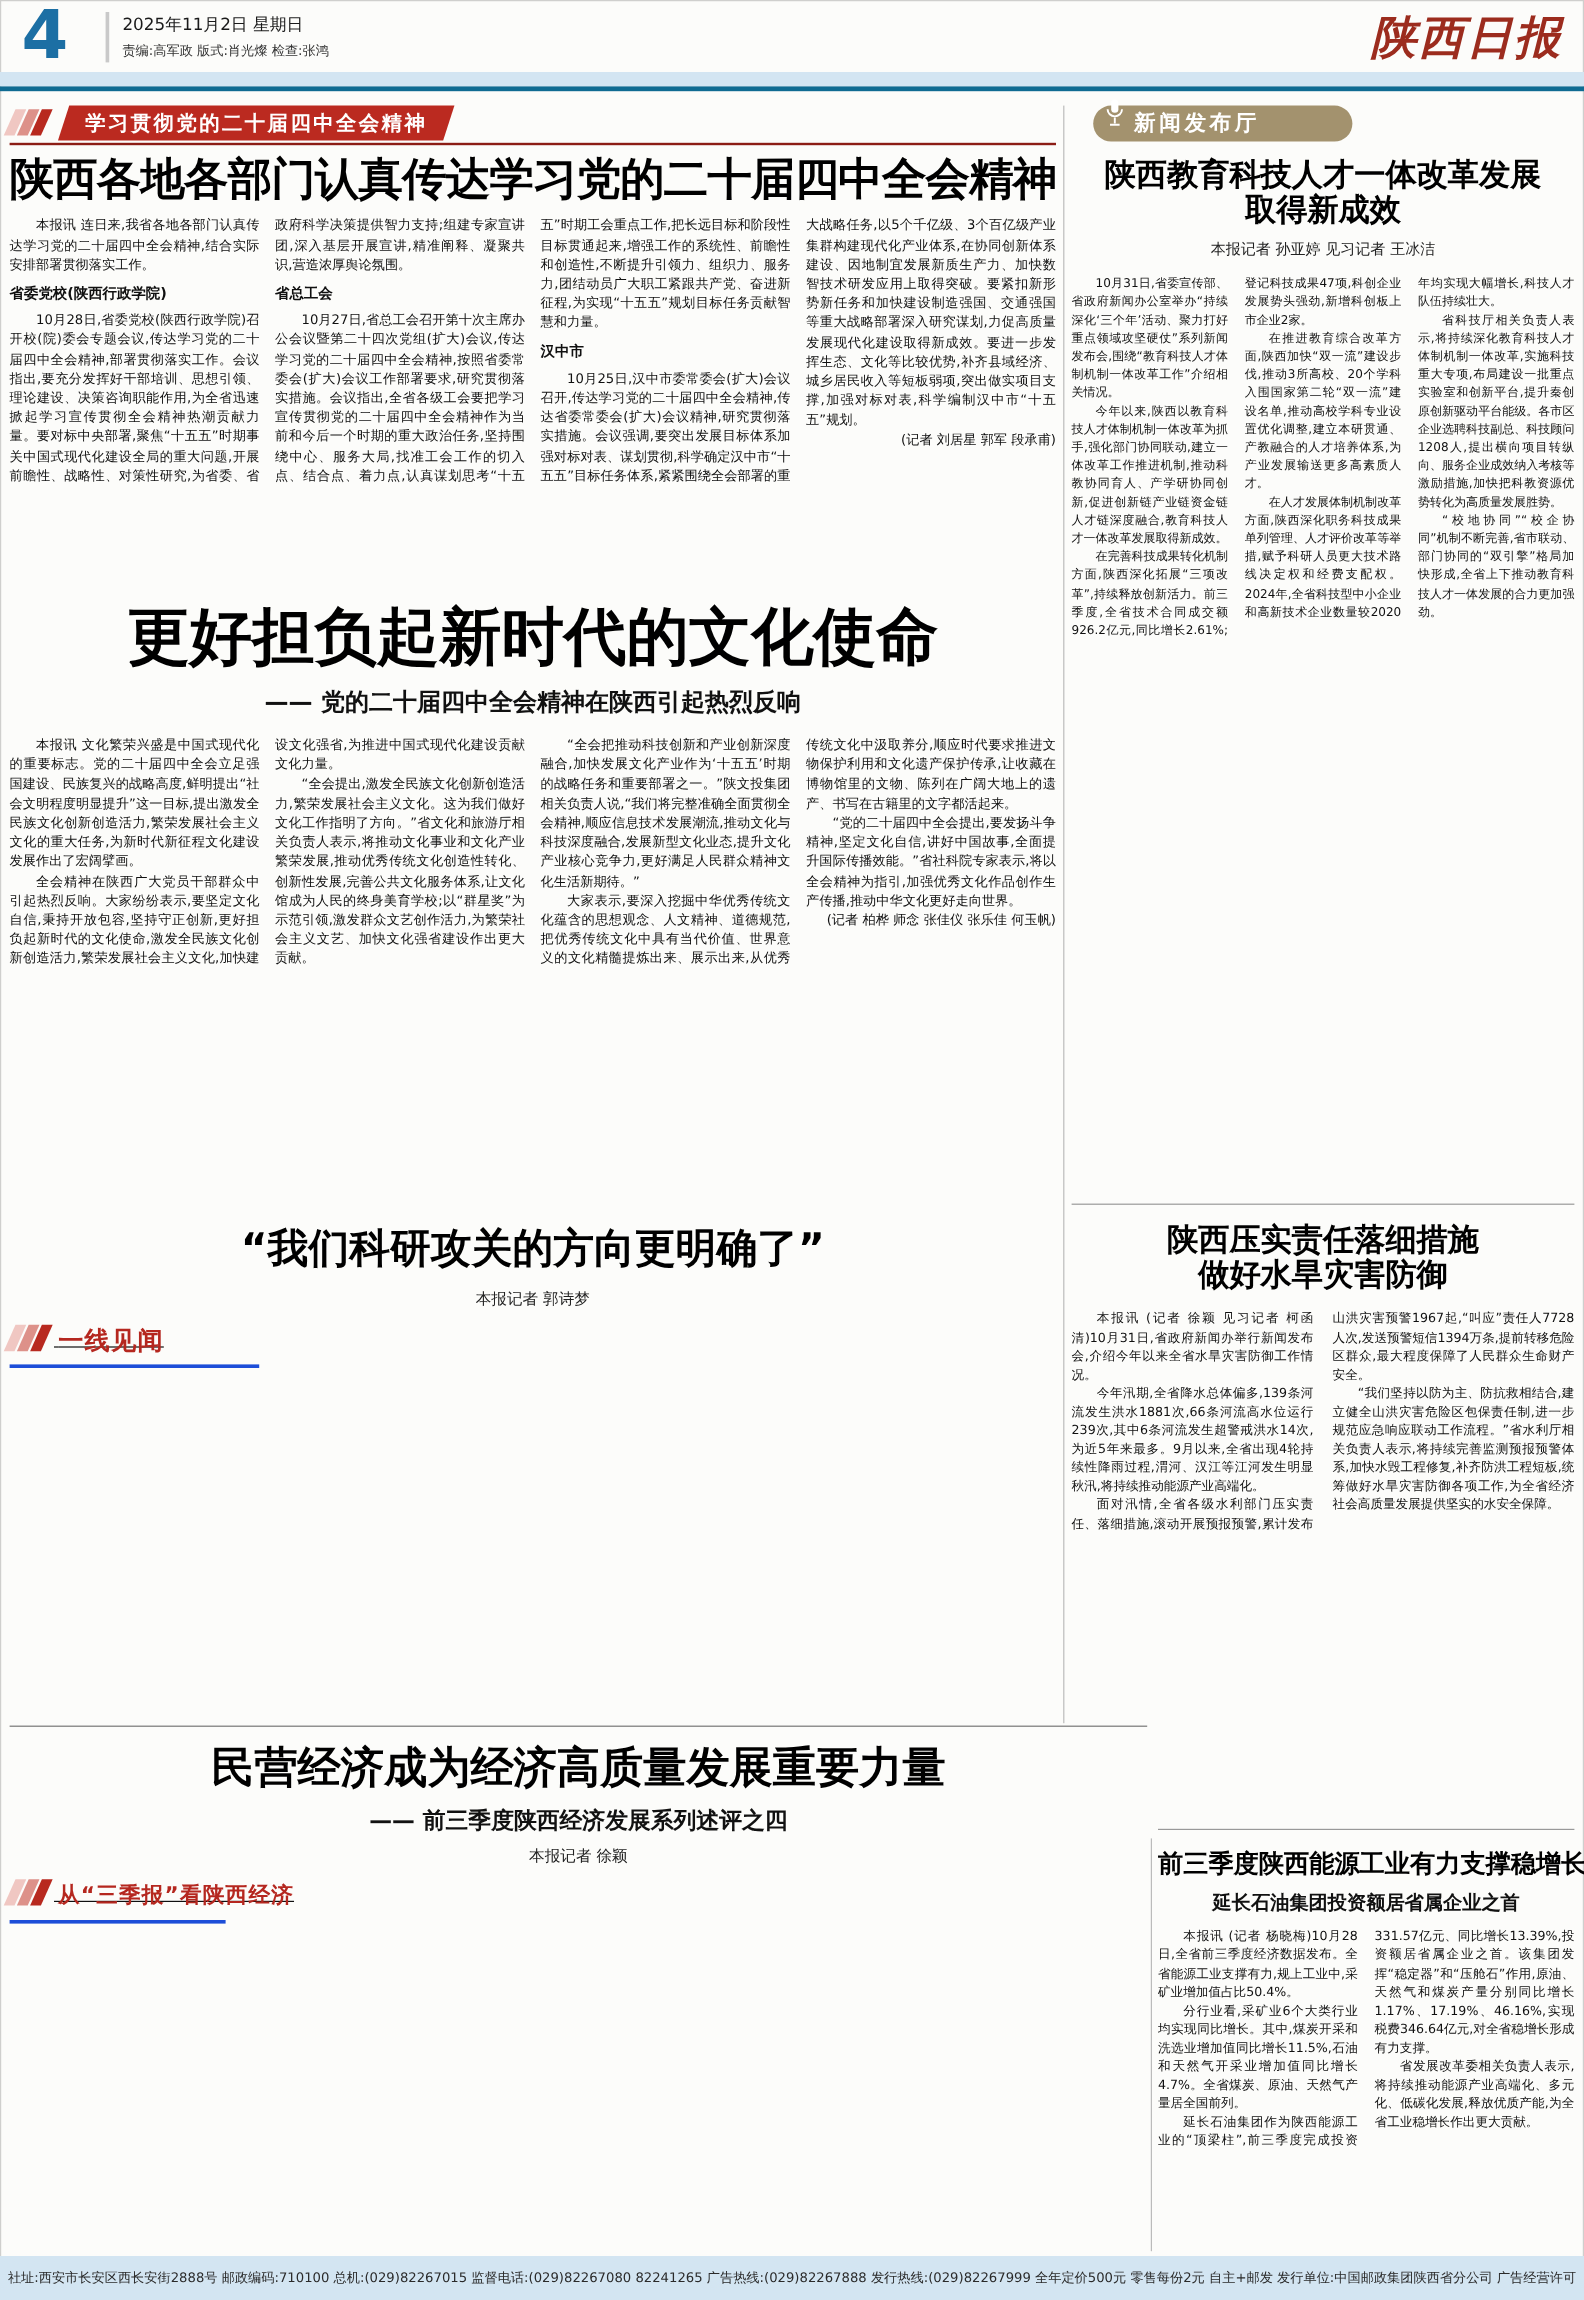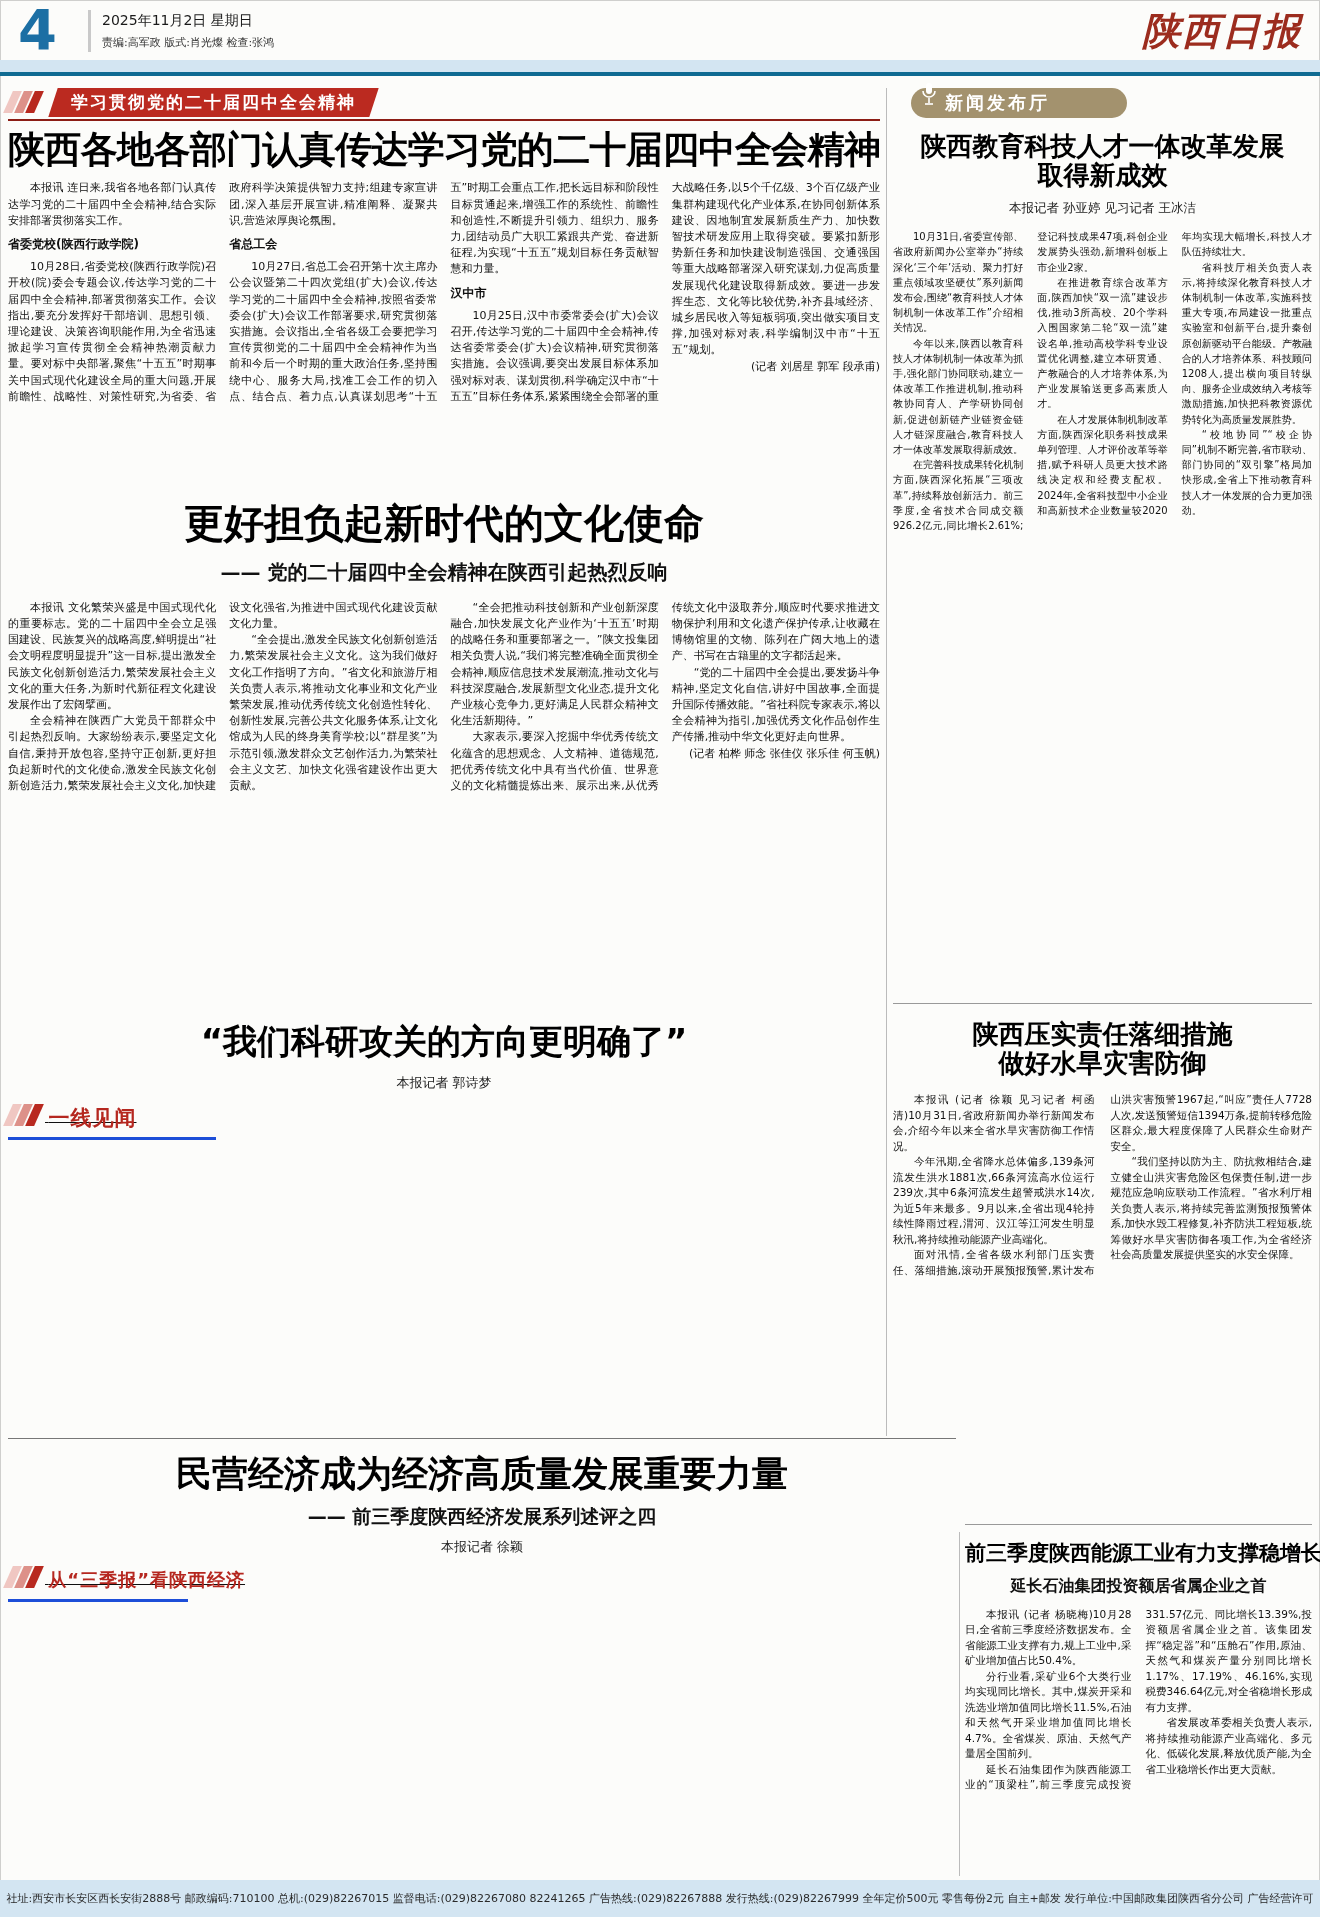--- a/index.html
+++ b/index.html
@@ -70,21 +70,21 @@
         <p class="para">10月28日,省委党校(陕西行政学院)召开校(院)委会专题会议,传达学习党的二十届四中全会精神,部署贯彻落实工作。会议指出,要充分发挥好干部培训、思想引领、理论建设、决策咨询职能作用,为全省迅速掀起学习宣传贯彻全会精神热潮贡献力量。要对标中央部署,聚焦“十五五”时期事关中国式现代化建设全局的重大问题,开展前瞻性、战略性、对策性研究,为省委、省政府科学决策提供智力支持;组建专家宣讲团,深入基层开展宣讲,精准阐释、凝聚共识,营造浓厚舆论氛围。</p>
         <div class="col-sub">省总工会</div>
         <p class="para">10月27日,省总工会召开第十次主席办公会议暨第二十四次党组(扩大)会议,传达学习党的二十届四中全会精神,按照省委常委会(扩大)会议工作部署要求,研究贯彻落实措施。会议指出,全省各级工会要把学习宣传贯彻党的二十届四中全会精神作为当前和今后一个时期的重大政治任务,坚持围绕中心、服务大局,找准工会工作的切入点、结合点、着力点,认真谋划思考“十五五”时期工会重点工作,把长远目标和阶段性目标贯通起来,增强工作的系统性、前瞻性和创造性,不断提升引领力、组织力、服务力,团结动员广大职工紧跟共产党、奋进新征程,为实现“十五五”规划目标任务贡献智慧和力量。</p>
         <div class="col-sub">汉中市</div>
         <p class="para">10月25日,汉中市委常委会(扩大)会议召开,传达学习党的二十届四中全会精神,传达省委常委会(扩大)会议精神,研究贯彻落实措施。会议强调,要突出发展目标体系加强对标对表、谋划贯彻,科学确定汉中市“十五五”目标任务体系,紧紧围绕全会部署的重大战略任务,以5个千亿级、3个百亿级产业集群构建现代化产业体系,在协同创新体系建设、因地制宜发展新质生产力、加快数智技术研发应用上取得突破。要紧扣新形势新任务和加快建设制造强国、交通强国等重大战略部署深入研究谋划,力促高质量发展现代化建设取得新成效。要进一步发挥生态、文化等比较优势,补齐县域经济、城乡居民收入等短板弱项,突出做实项目支撑,加强对标对表,科学编制汉中市“十五五”规划。</p>
         <p class="para end-sign">(记者 刘居星 郭军 段承甫)</p>
       </div>
   </div>
 
   <div class="abs" style="left:8px;top:502px;width:872px;height:496px;">
-    <div class="hl center" style="font-size:40px;font-family:Liberation Serif, serif;">更好担负起新时代的文化使命</div>
+    <div class="hl center" style="font-size:52px;">更好担负起新时代的文化使命</div>
     <div class="center" style="font-size:20px;font-weight:bold;margin-top:12px;">—— 党的二十届四中全会精神在陕西引起热烈反响</div>
     <div class="body-cols" style="margin-top:14px;height:392px;column-count:4;">
         <p class="para">本报讯 文化繁荣兴盛是中国式现代化的重要标志。党的二十届四中全会立足强国建设、民族复兴的战略高度,鲜明提出“社会文明程度明显提升”这一目标,提出激发全民族文化创新创造活力,繁荣发展社会主义文化的重大任务,为新时代新征程文化建设发展作出了宏阔擘画。</p>
         <p class="para">全会精神在陕西广大党员干部群众中引起热烈反响。大家纷纷表示,要坚定文化自信,秉持开放包容,坚持守正创新,更好担负起新时代的文化使命,激发全民族文化创新创造活力,繁荣发展社会主义文化,加快建设文化强省,为推进中国式现代化建设贡献文化力量。</p>
         <p class="para">“全会提出,激发全民族文化创新创造活力,繁荣发展社会主义文化。这为我们做好文化工作指明了方向。”省文化和旅游厅相关负责人表示,将推动文化事业和文化产业繁荣发展,推动优秀传统文化创造性转化、创新性发展,完善公共文化服务体系,让文化馆成为人民的终身美育学校;以“群星奖”为示范引领,激发群众文艺创作活力,为繁荣社会主义文艺、加快文化强省建设作出更大贡献。</p>
         <p class="para">“全会把推动科技创新和产业创新深度融合,加快发展文化产业作为‘十五五’时期的战略任务和重要部署之一。”陕文投集团相关负责人说,“我们将完整准确全面贯彻全会精神,顺应信息技术发展潮流,推动文化与科技深度融合,发展新型文化业态,提升文化产业核心竞争力,更好满足人民群众精神文化生活新期待。”</p>
         <p class="para">大家表示,要深入挖掘中华优秀传统文化蕴含的思想观念、人文精神、道德规范,把优秀传统文化中具有当代价值、世界意义的文化精髓提炼出来、展示出来,从优秀传统文化中汲取养分,顺应时代要求推进文物保护利用和文化遗产保护传承,让收藏在博物馆里的文物、陈列在广阔大地上的遗产、书写在古籍里的文字都活起来。</p>
         <p class="para">“党的二十届四中全会提出,要发扬斗争精神,坚定文化自信,讲好中国故事,全面提升国际传播效能。”省社科院专家表示,将以全会精神为指引,加强优秀文化作品创作生产传播,推动中华文化更好走向世界。</p>
         <p class="para end-sign">(记者 柏桦 师念 张佳仪 张乐佳 何玉帆)</p>
       </div>
@@ -132,21 +132,21 @@
     </div>
     <div class="hl center" style="font-size:26px;margin-top:44px;">陕西教育科技人才一体改革发展</div>
     <div class="hl center" style="font-size:26px;">取得新成效</div>
     <div class="byline" style="margin-top:10px;font-size:12.5px;">本报记者 孙亚婷 见习记者 王冰洁</div>
     <div class="body-cols" style="margin-top:12px;height:742px;column-count:3;column-gap:14px;font-size:10px;line-height:15.2px;">
         <p class="para">10月31日,省委宣传部、省政府新闻办公室举办“持续深化‘三个年’活动、聚力打好重点领域攻坚硬仗”系列新闻发布会,围绕“教育科技人才体制机制一体改革工作”介绍相关情况。</p>
         <p class="para">今年以来,陕西以教育科技人才体制机制一体改革为抓手,强化部门协同联动,建立一体改革工作推进机制,推动科教协同育人、产学研协同创新,促进创新链产业链资金链人才链深度融合,教育科技人才一体改革发展取得新成效。</p>
         <p class="para">在完善科技成果转化机制方面,陕西深化拓展“三项改革”,持续释放创新活力。前三季度,全省技术合同成交额926.2亿元,同比增长2.61%;登记科技成果47项,科创企业发展势头强劲,新增科创板上市企业2家。</p>
         <p class="para">在推进教育综合改革方面,陕西加快“双一流”建设步伐,推动3所高校、20个学科入围国家第二轮“双一流”建设名单,推动高校学科专业设置优化调整,建立本研贯通、产教融合的人才培养体系,为产业发展输送更多高素质人才。</p>
         <p class="para">在人才发展体制机制改革方面,陕西深化职务科技成果单列管理、人才评价改革等举措,赋予科研人员更大技术路线决定权和经费支配权。2024年,全省科技型中小企业和高新技术企业数量较2020年均实现大幅增长,科技人才队伍持续壮大。</p>
-        <p class="para">省科技厅相关负责人表示,将持续深化教育科技人才体制机制一体改革,实施科技重大专项,布局建设一批重点实验室和创新平台,提升秦创原创新驱动平台能级。产教融合的人才培养体系、科技顾问1208人,提出横向项目转纵向、服务企业成效纳入考核等激励措施,加快把科教资源优势转化为高质量发展胜势。</p>
+        <p class="para">省科技厅相关负责人表示,将持续深化教育科技人才体制机制一体改革,实施科技重大专项,布局建设一批重点实验室和创新平台,提升秦创原创新驱动平台能级。各市区企业选聘科技副总、科技顾问1208人,提出横向项目转纵向、服务企业成效纳入考核等激励措施,加快把科教资源优势转化为高质量发展胜势。</p>
         <p class="para">“校地协同”“校企协同”机制不断完善,省市联动、部门协同的“双引擎”格局加快形成,全省上下推动教育科技人才一体发展的合力更加强劲。</p>
       </div>
   </div>
 
   <div class="abs rule-h" style="left:893px;top:1003px;width:419px;background:#999;"></div>
 
   <div class="abs" style="left:893px;top:1014px;width:419px;height:502px;">
     <div class="hl center" style="font-size:26px;margin-top:6px;">陕西压实责任落细措施</div>
     <div class="hl center" style="font-size:26px;">做好水旱灾害防御</div>
     <div class="body-cols" style="margin-top:14px;height:408px;column-count:2;column-gap:16px;font-size:10.5px;line-height:15.5px;">

